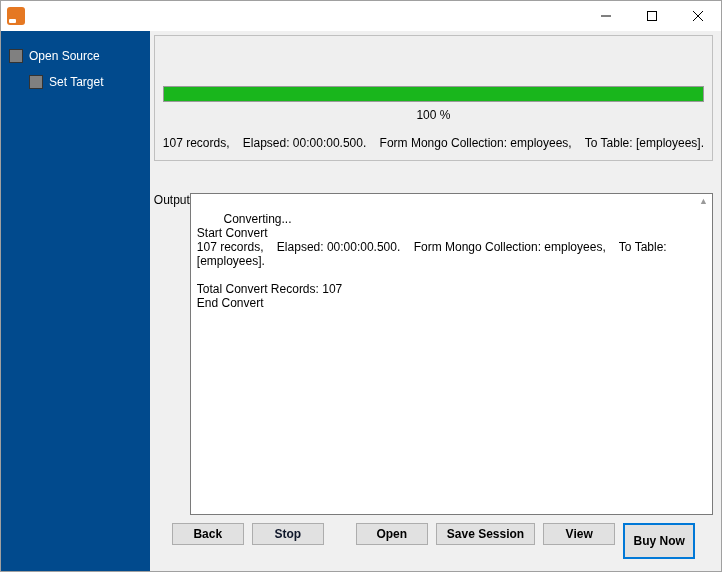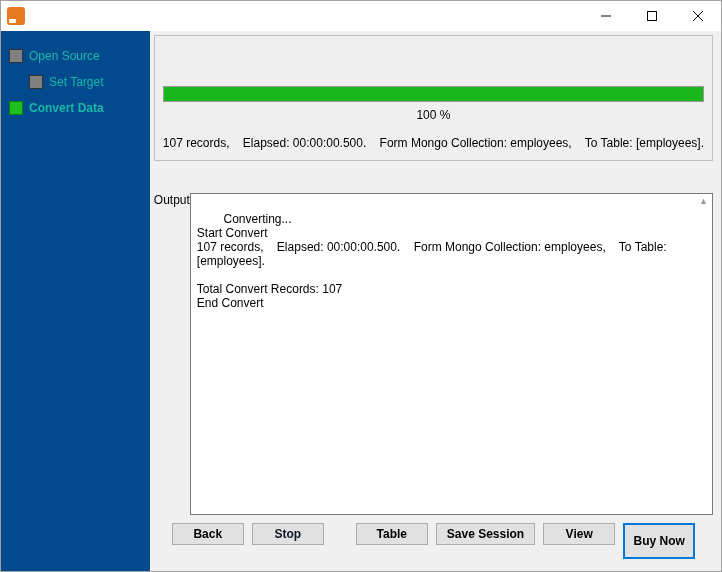--- a/index.html
+++ b/index.html
@@ -54,21 +54,21 @@
     flex:1;
     display:flex;
     min-height:0;
   }
 
   
   .sidebar {
     width: 160px;
     background: #014a8d;
     padding: 12px 6px 6px 6px;
-    color:#14b8a6;
+    color:#ffffff;
   }
   .step {
     display:flex;
     align-items:center;
     gap:6px;
     padding:6px 2px;
     position:relative;
   }
   .step .box {
     width:14px; height:14px;
@@ -211,24 +211,20 @@
 
   <div class="sidebar">
     <div class="step">
       <span class="box"></span>
       <span class="label">Open Source</span>
     </div>
     <div class="step indent">
       <span class="box"></span>
       <span class="label">Set Target</span>
     </div>
-    <div class="step active">
-      <span class="box"></span>
-      <span class="label">Convert Data</span>
-    </div>
   </div>
 
   <div class="main">
 
     <div class="progress-area">
       <div class="progress-bar-outer">
         <div class="progress-bar-inner" id="pb-inner" style="width: 100%;"></div>
       </div>
       <div class="progress-pct">100 %</div>
       <div class="status-line">107 records,    Elapsed: 00:00:00.500.    Form Mongo Collection: employees,    To Table: [employees].</div>
@@ -245,20 +241,20 @@
 End Convert</span>
         <span class="scroll-hint">▲</span>
       </div>
     </div>
 
     <div class="button-bar">
       <div style="width:6px"></div>
       <button class="btn">Back</button>
       <button class="btn disabled">Stop</button>
       <div style="width:16px"></div>
-      <button class="btn">Table</button>
+      <button class="btn">Open</button>
       <button class="btn" style="min-width:90px">Save Session</button>
       <button class="btn">View</button>
       <button class="btn primary">Buy Now</button>
     </div>
 
   </div>
 </div>
 
 </body></html>

